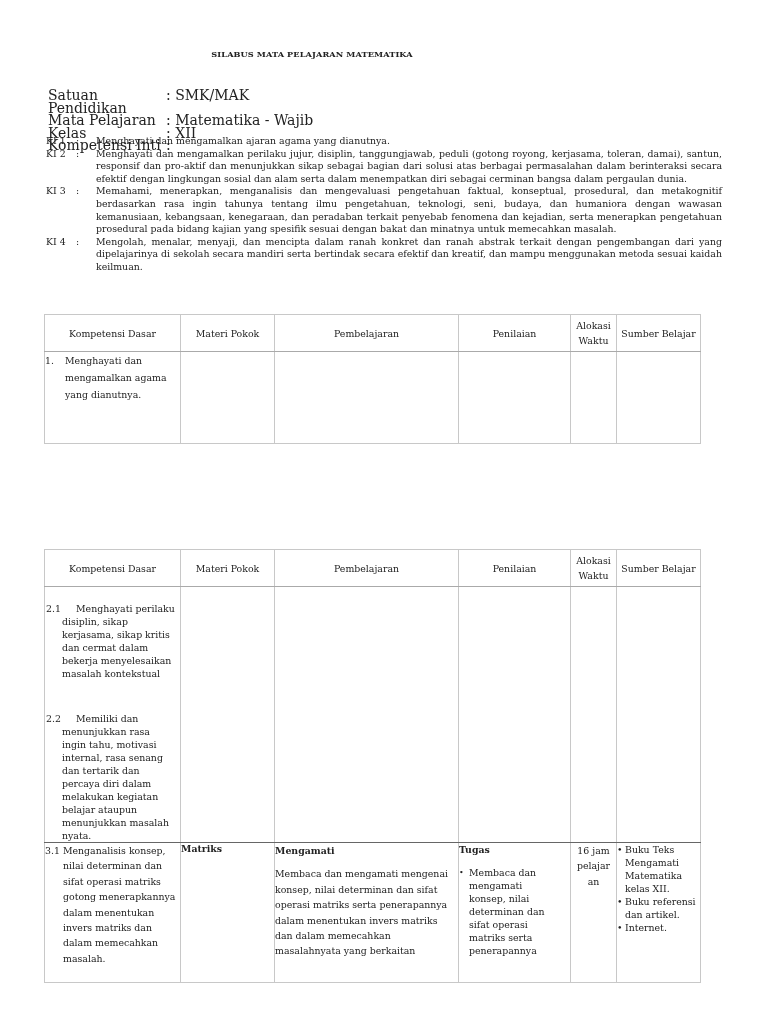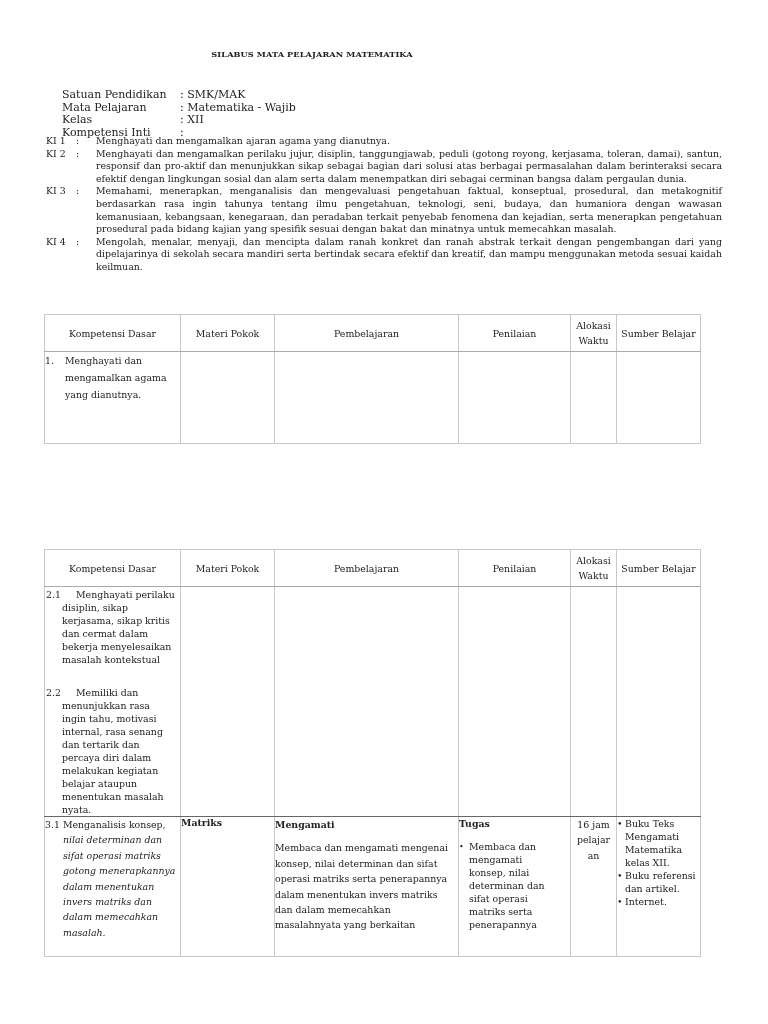--- a/index.html
+++ b/index.html
@@ -5,21 +5,21 @@
     html, body { margin: 0; padding: 0; background: #ffffff; }
     body {
       width: 768px; height: 1024px; position: relative; overflow: hidden;
       font-family: "DejaVu Serif", "Liberation Serif", serif;
       color: #222222;
     }
     .page-title {
       position: absolute; left: 0; width: 624px; top: 49px;
       text-align: center; font-size: 8.2px; font-weight: bold; letter-spacing: 0.1px;
     }
-    .meta { position: absolute; left: 62px; top: 89px; font-size: 11px; line-height: 12.6px; }
+    .meta { position: absolute; left: 48px; top: 89px; font-size: 14px; line-height: 12.6px; }
     .meta-row { display: flex; }
     .meta-label { width: 118px; }
     .ki { position: absolute; left: 46px; width: 676px; font-size: 9.4px; line-height: 12.6px; }
     .ki-row { display: flex; }
     .ki-code { width: 30px; flex: none; }
     .ki-colon { width: 20px; flex: none; }
     .ki-text { flex: 1; text-align: justify; text-align-last: left; }
     table.syl {
       position: absolute; left: 44px; width: 656px;
       border-collapse: collapse; table-layout: fixed;
@@ -31,27 +31,27 @@
     table.syl { border-top: 1.5px solid #666; border-bottom: 1.5px solid #666; border-left: 1px solid #555; border-right: 1px solid #555; }
     table.syl th {
       font-weight: normal; text-align: center; vertical-align: middle;
       border-bottom: 1px solid #aaaaaa; line-height: 15px; height: 36px;
     }
     .col-kd { width: 136px; } .col-mp { width: 94px; } .col-pb { width: 184px; }
     .col-pn { width: 112px; } .col-aw { width: 46px; } .col-sb { width: 84px; }
     .kd1 { padding: 24px 4px 0 3px; line-height: 17px; margin-left: 44px; }
     .kd1 .num { display: inline-block; width: 20px; }
     .kd1 .line { padding-left: 20px; }
-    .kd-block { line-height: 13px; padding: 1px 2px 0 1px; }
+    .kd-block { line-height: 13px; padding: 1px 2px 0 1px; margin-top: 14px; }
     .kd-block .lead { display: flex; }
     .kd-block .lead .n { width: 30px; flex: none; }
     .kd-block .cont { padding-left: 16px; }
     .row-sep { border-bottom: 1.5px solid #666 !important; }
     .kd3 { padding: 12px 2px 0 2px; line-height: 15.4px; }
-    .kd3 .cont { padding-left: 18px; font-style: italic; }
+    .kd3 .cont { padding-left: 18px; }
     .bold { font-weight: bold; }
     .mp3 { padding-top: 12px; }
     .pb3 { padding: 13px 4px 0 6px; line-height: 15.4px; }
     .pb3 .para { margin-top: 8px; }
     .pn3 { padding: 13px 4px 0 6px; line-height: 13px; }
     .pn3 ul { margin: 10px 0 0 0; padding-left: 0; list-style: none; }
     .pn3 li { display: flex; }
     .pn3 li .b { width: 10px; flex: none; font-size: 8px; }
     .aw3 { text-align: center; padding-top: 11px; line-height: 15.4px; }
     .sb3 { padding: 11px 2px 0 3px; line-height: 13px; }
@@ -172,33 +172,33 @@
           <div class="lead">
               <span class="n">2.1</span>
               <span>Menghayati perilaku</span>
             </div>
           <div class="cont">disiplin, sikap</div>
           <div class="cont">kerjasama, sikap kritis</div>
           <div class="cont">dan cermat dalam</div>
           <div class="cont">bekerja menyelesaikan</div>
           <div class="cont">masalah kontekstual</div>
         </div>
-        <div class="kd-block" style="margin-top:19px;">
+        <div class="kd-block" style="margin-top:31px;">
           <div class="lead">
               <span class="n">2.2</span>
               <span>Memiliki dan</span>
             </div>
           <div class="cont">menunjukkan rasa</div>
           <div class="cont">ingin tahu, motivasi</div>
           <div class="cont">internal, rasa senang</div>
           <div class="cont">dan tertarik dan</div>
           <div class="cont">percaya diri dalam</div>
           <div class="cont">melakukan kegiatan</div>
           <div class="cont">belajar ataupun</div>
-          <div class="cont">menentukan masalah</div>
+          <div class="cont">menunjukkan masalah</div>
           <div class="cont">nyata.</div>
         </div>
       </td>
       <td class="row-sep"></td>
       <td class="row-sep"></td>
       <td class="row-sep"></td>
       <td class="row-sep"></td>
       <td class="row-sep"></td>
     </tr>
     <tr style="height:140px;">

